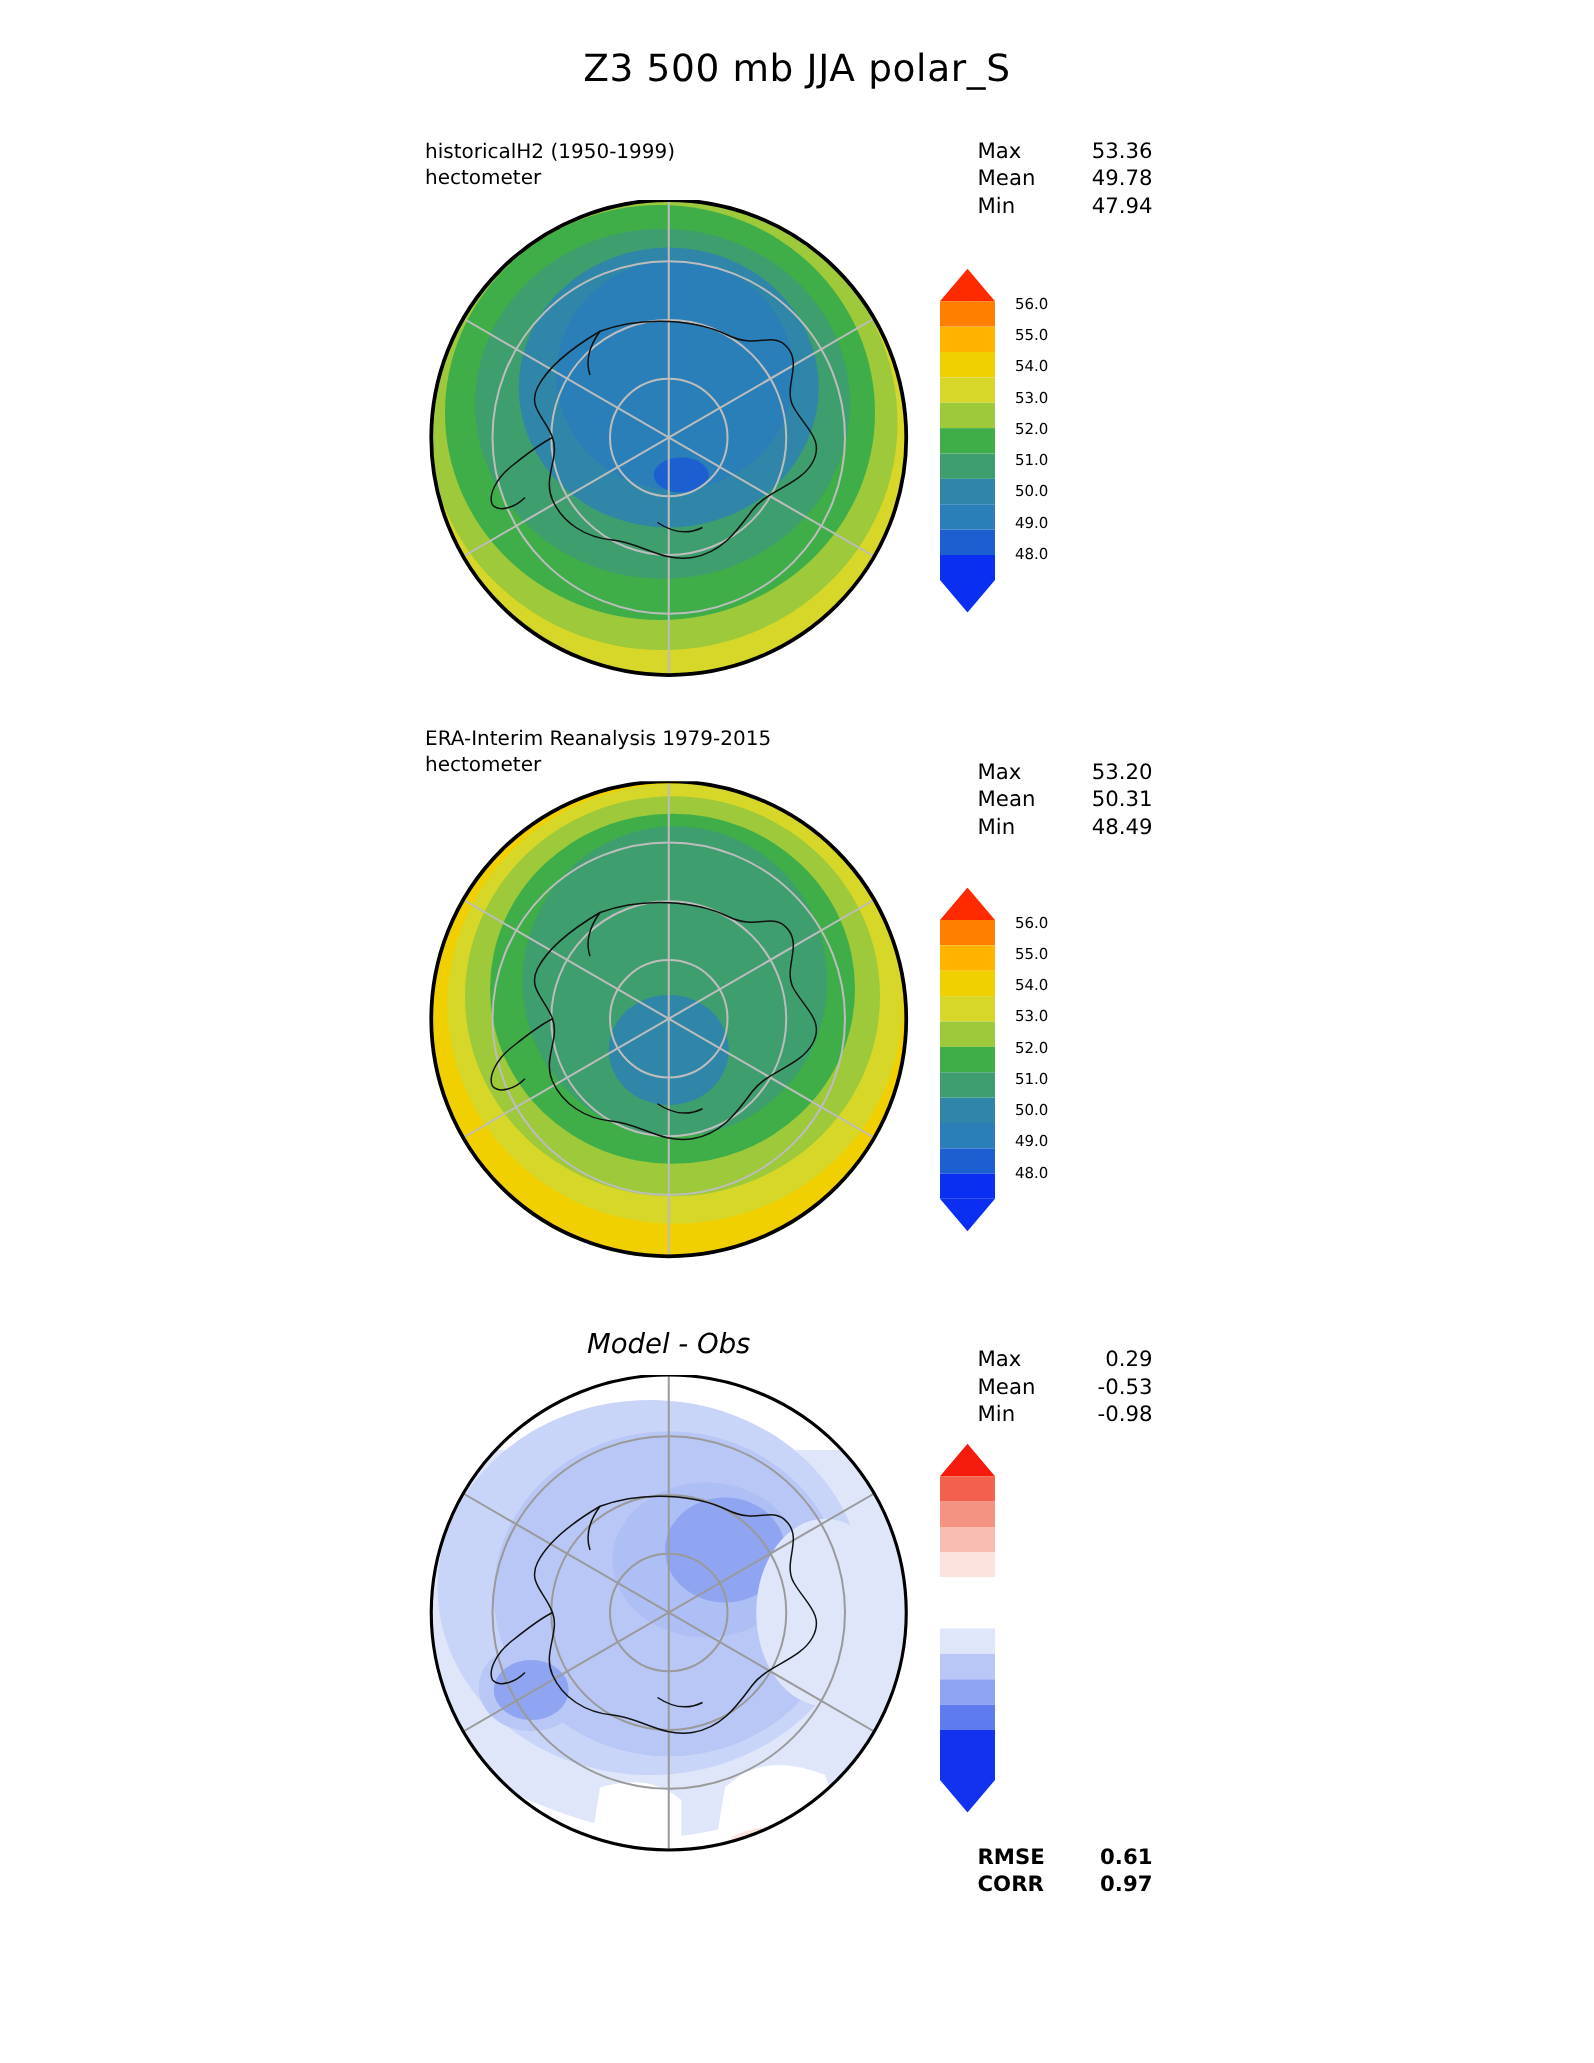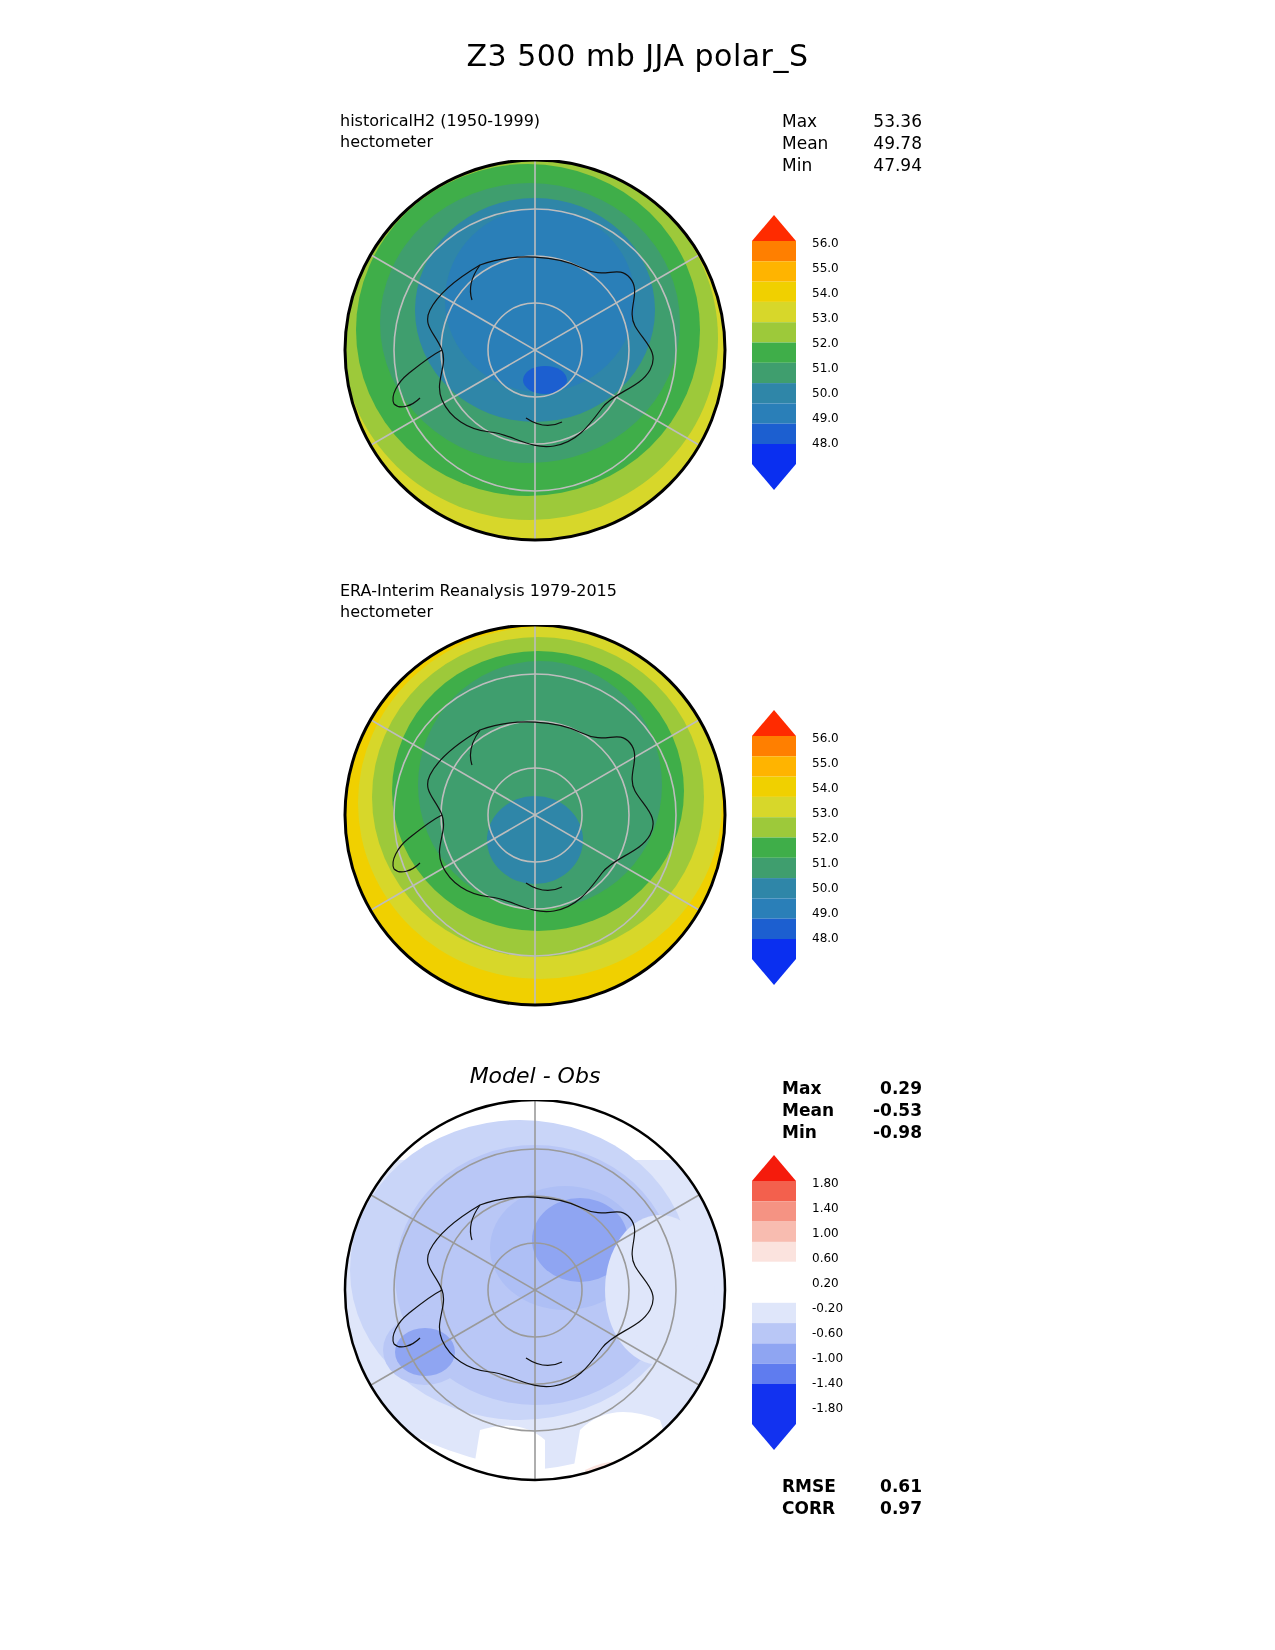--- a/index.html
+++ b/index.html
@@ -161,20 +161,25 @@
     <span style="top:175px;">49.0</span>
     <span style="top:200px;">48.0</span>
   </div>
 </div>
 
 <div class="panel" style="top:560px;height:500px;">
 
   <div class="panel-label" style="left:340px;top:20px;">ERA-Interim Reanalysis 1979-2015</div>
   <div class="panel-label" style="left:340px;top:41px;">hectometer</div>
 
+  <div class="stats" style="left:782px;top:47px;">
+    <span class="row"><span class="lab">Max</span><span class="val">53.20</span></span>
+    <span class="row"><span class="lab">Mean</span><span class="val">50.31</span></span>
+    <span class="row"><span class="lab">Min</span><span class="val">48.49</span></span>
+  </div>
 
   <div class="map-wrap" style="left:330px;top:65px;width:410px;height:400px;">
     <svg width="410" height="400" viewBox="0 0 410 400">
       <defs>
         <clipPath id="clipB">
             <circle cx="205" cy="190" r="190"></circle>
           </clipPath>
       </defs>
       <g clip-path="url(#clipB)">
         <circle cx="205" cy="190" r="190" fill="#f0d000"></circle>
@@ -234,21 +239,21 @@
     <span style="top:150px;">50.0</span>
     <span style="top:175px;">49.0</span>
     <span style="top:200px;">48.0</span>
   </div>
 </div>
 
 <div class="panel" style="top:1045px;height:605px;">
 
   <div class="panel-title-center" style="left:330px;top:18px;width:410px;font-style:italic;">Model - Obs</div>
 
-  <div class="stats" style="left:782px;top:32px;font-weight:bold;">
+  <div class="stats" style="left:782px;top:32px;">
     <span class="row"><span class="lab">Max</span><span class="val">0.29</span></span>
     <span class="row"><span class="lab">Mean</span><span class="val">-0.53</span></span>
     <span class="row"><span class="lab">Min</span><span class="val">-0.98</span></span>
   </div>
 
   <div class="map-wrap" style="left:330px;top:55px;width:410px;height:400px;">
     <svg width="410" height="400" viewBox="0 0 410 400">
       <defs>
         <clipPath id="clipC">
             <circle cx="205" cy="190" r="190"></circle>
@@ -301,30 +306,18 @@
       <rect x="2" y="127.5" width="44" height="20.3" fill="#ffffff" stroke="#ffffff"></rect>
       <rect x="2" y="147.8" width="44" height="20.3" fill="#dfe6fa"></rect>
       <rect x="2" y="168.1" width="44" height="20.3" fill="#b9c7f6"></rect>
       <rect x="2" y="188.4" width="44" height="20.3" fill="#8fa5f2"></rect>
       <rect x="2" y="208.7" width="44" height="20.3" fill="#5f7cef"></rect>
       <rect x="2" y="229" width="44" height="40" fill="#1232f0"></rect>
       <polygon points="24,295 46,269 2,269" fill="#1232f0"></polygon>
     </svg>
   </div>
 
-  <div class="cbar-labels" style="left:812px;top:131px;width:90px;height:260px;">
-    <span style="top:0px;">1.80</span>
-    <span style="top:25px;">1.40</span>
-    <span style="top:50px;">1.00</span>
-    <span style="top:75px;">0.60</span>
-    <span style="top:100px;">0.20</span>
-    <span style="top:125px;">-0.20</span>
-    <span style="top:150px;">-0.60</span>
-    <span style="top:175px;">-1.00</span>
-    <span style="top:200px;">-1.40</span>
-    <span style="top:225px;">-1.80</span>
-  </div>
 
   <div class="stats" style="left:782px;top:430px;font-weight:bold;">
     <span class="row"><span class="lab">RMSE</span><span class="val">0.61</span></span>
     <span class="row"><span class="lab">CORR</span><span class="val">0.97</span></span>
   </div>
 </div>
 
 </body></html>

